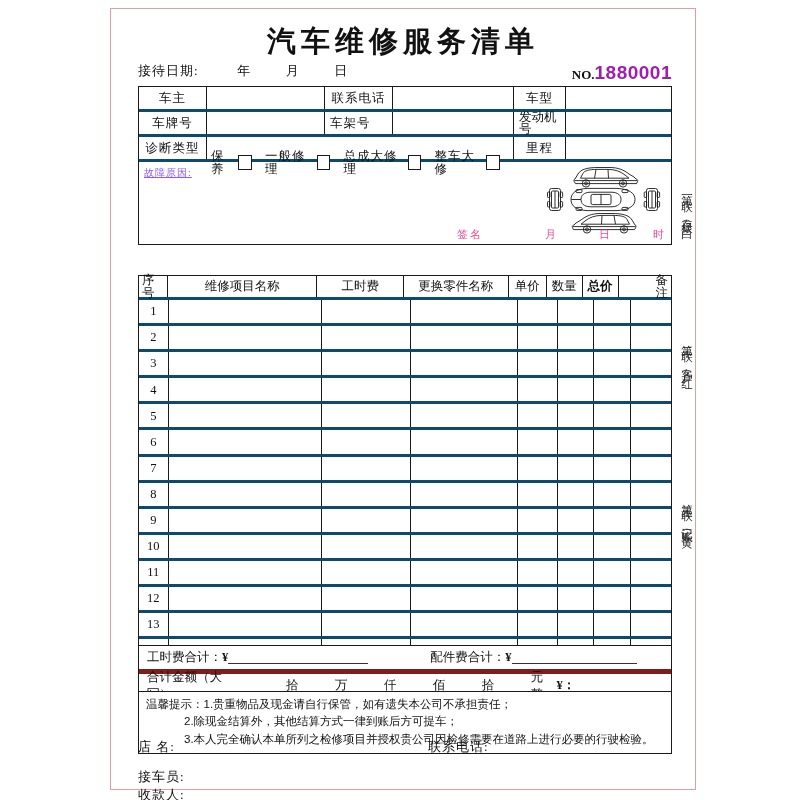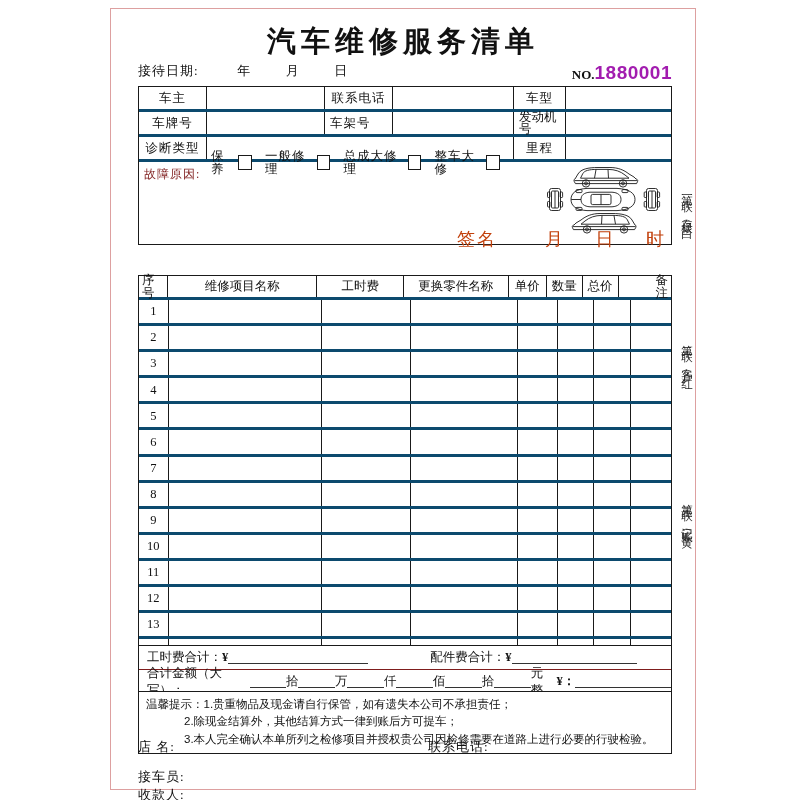--- a/index.html
+++ b/index.html
@@ -70,45 +70,45 @@
     border:1px solid #1a1a1a;margin:0 4px 0 3px;
     vertical-align:middle;background:#fff;
   }
   .chkgroup{display:flex;align-items:center;width:100%;font-size:12.5px;padding-left:4px;}
   .chkitem{display:flex;align-items:center;margin-right:9px;letter-spacing:1px;margin-top:29px;}
 
   .descrow{height:32px;}
 
   
   .causewrap{position:relative;height:82px;display:flex;}
-  .cause-label{position:absolute;left:5px;top:4px;font-size:12px;letter-spacing:1px;color:#7f1d1d;}
-  .sigline{position:absolute;left:0;right:0;bottom:3px;height:14px;font-size:18px;color:#c2410c;}
+  .cause-label{position:absolute;left:5px;top:4px;font-size:10px;letter-spacing:1px;color:#8b5cf6;text-decoration:underline;}
+  .sigline{position:absolute;left:0;right:0;bottom:3px;height:14px;font-size:11px;color:#ec4899;}
   .sig{position:absolute;left:318px;letter-spacing:2px;}
   .mdh{position:absolute;right:6px;width:120px;display:flex;justify-content:space-between;letter-spacing:1px;}
 
   
   .cars{position:absolute;right:8px;top:2px;width:118px;height:70px;}
 
   
   #items-table{top:275px;}
   .hrow{height:21px;background:#fff;}
   .irow{height:23.1px;}
   .c-no{width:33px;justify-content:center;}
   .c-item{width:175px;justify-content:center;}
   .c-labor{width:101px;justify-content:center;}
   .c-part{width:122px;justify-content:center;}
   .c-price{width:44px;justify-content:center;}
   .c-qty{width:41px;justify-content:center;}
-  .c-total{width:41px;justify-content:center;}
+  .c-total{width:41px;justify-content:center;font-weight:bold;}
   .c-note{flex:1;justify-content:center;padding-left:37px;}
 
   
   #totals-block{top:645px;}
   .trow{height:23px;align-items:center;font-size:12.5px;color:#111;padding-left:8px;display:flex;}
-  .trow.brd{border-bottom:1px solid #7f1d1d;}
+  .trow.brd{border-bottom:5px solid #7f1d1d;}
   .uline{display:inline-block;border-bottom:1px solid #333;height:12px;}
   .u-lg{width:140px;}
   .u-md{width:125px;}
   .u-sm{width:40px;}
   .u-last{width:105px;}
   .yen{font-weight:bold;font-family:"Liberation Serif",serif;}
   .gap-mid{display:inline-block;width:62px;}
 
   
   #notice-block{top:691px;}

